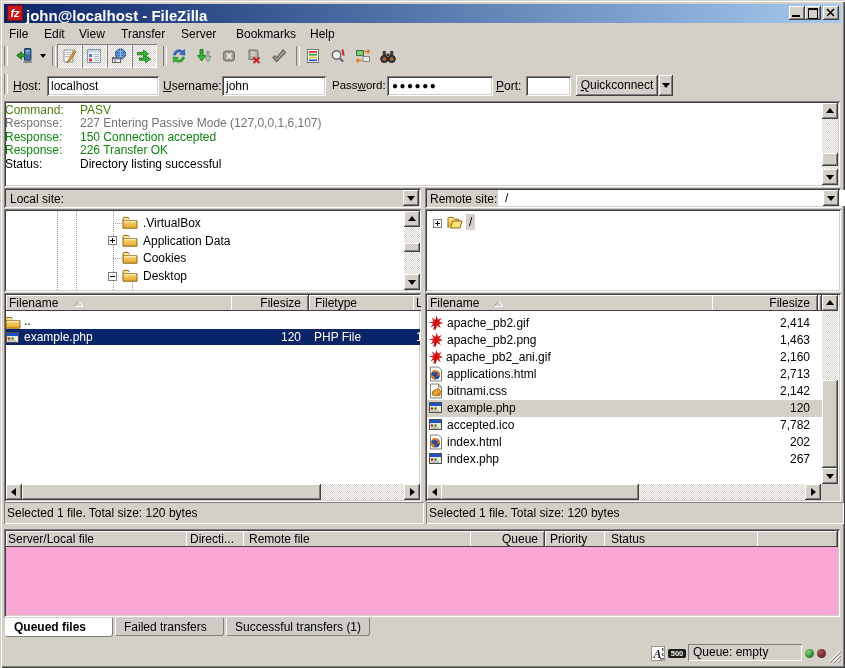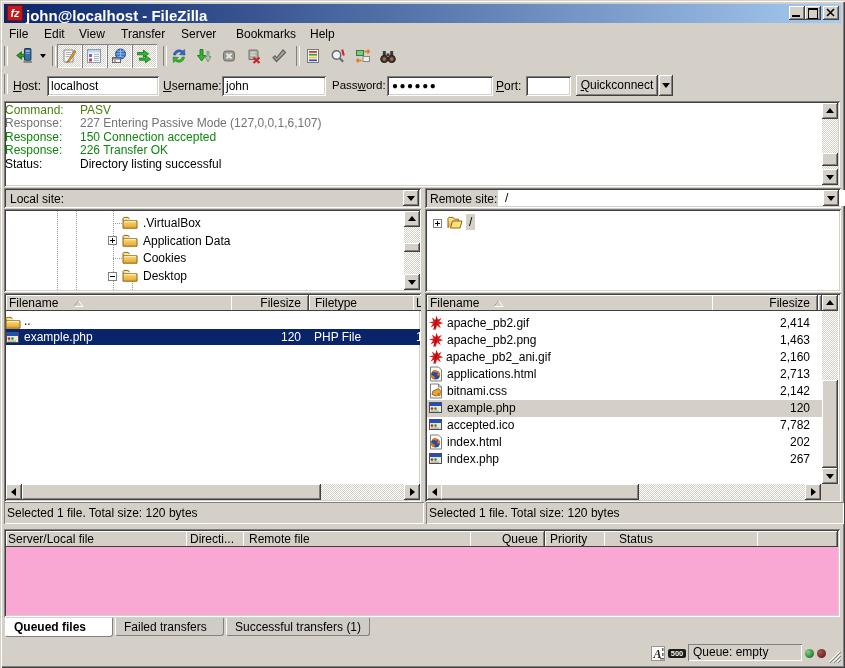--- a/index.html
+++ b/index.html
@@ -454,21 +454,21 @@
 
 <div class="a sunk1" style="left:4px;top:502px;width:417px;height:22px;line-height:22px;padding-left:3px;background:#d4d0c8">Selected 1 file. Total size: 120 bytes</div>
 <div class="a sunk1" style="left:426px;top:502px;width:415px;height:22px;line-height:22px;padding-left:3px;background:#d4d0c8">Selected 1 file. Total size: 120 bytes</div>
 
 <div id="queue" class="a sunk2" style="left:4px;top:529px;width:836px;height:88px;background:#f9a8d4;overflow:hidden">
 <div class="a hdrseg" style="left:2px;top:2px;width:180px;height:16px;padding-left:2px">Server/Local file</div>
 <div class="a hdrseg" style="left:182px;top:2px;width:57px;height:16px;padding-left:4px">Directi...</div>
 <div class="a hdrseg" style="left:239px;top:2px;width:227px;height:16px;padding-left:6px">Remote file</div>
 <div class="a hdrseg" style="left:466px;top:2px;width:75px;height:16px;text-align:right;padding-right:7px;box-sizing:border-box">Queue</div>
 <div class="a hdrseg" style="left:541px;top:2px;width:59px;height:16px;padding-left:5px">Priority</div>
-<div class="a hdrseg" style="left:600px;top:2px;width:153px;height:16px;padding-left:15px">Status</div>
+<div class="a hdrseg" style="left:600px;top:2px;width:153px;height:16px;padding-left:7px">Status</div>
 <div class="a hdrseg" style="left:753px;top:2px;width:81px;height:16px"></div>
 </div>
 
 <div id="tabs" class="a" style="left:0;top:618px;width:845px;height:22px">
 <div class="a tab" style="left:5px;top:0px;width:108px;height:19px;background:#fff;font-weight:bold">Queued files</div>
 <div class="a tab" style="left:115px;top:0px;width:109px;height:18px;background:#cfccc5">Failed transfers</div>
 <div class="a tab" style="left:226px;top:0px;width:144px;height:18px;background:#cfccc5">Successful transfers (1)</div>
 </div>
 
 <div id="sbar" class="a" style="left:3px;top:640px;width:838px;height:26px">

